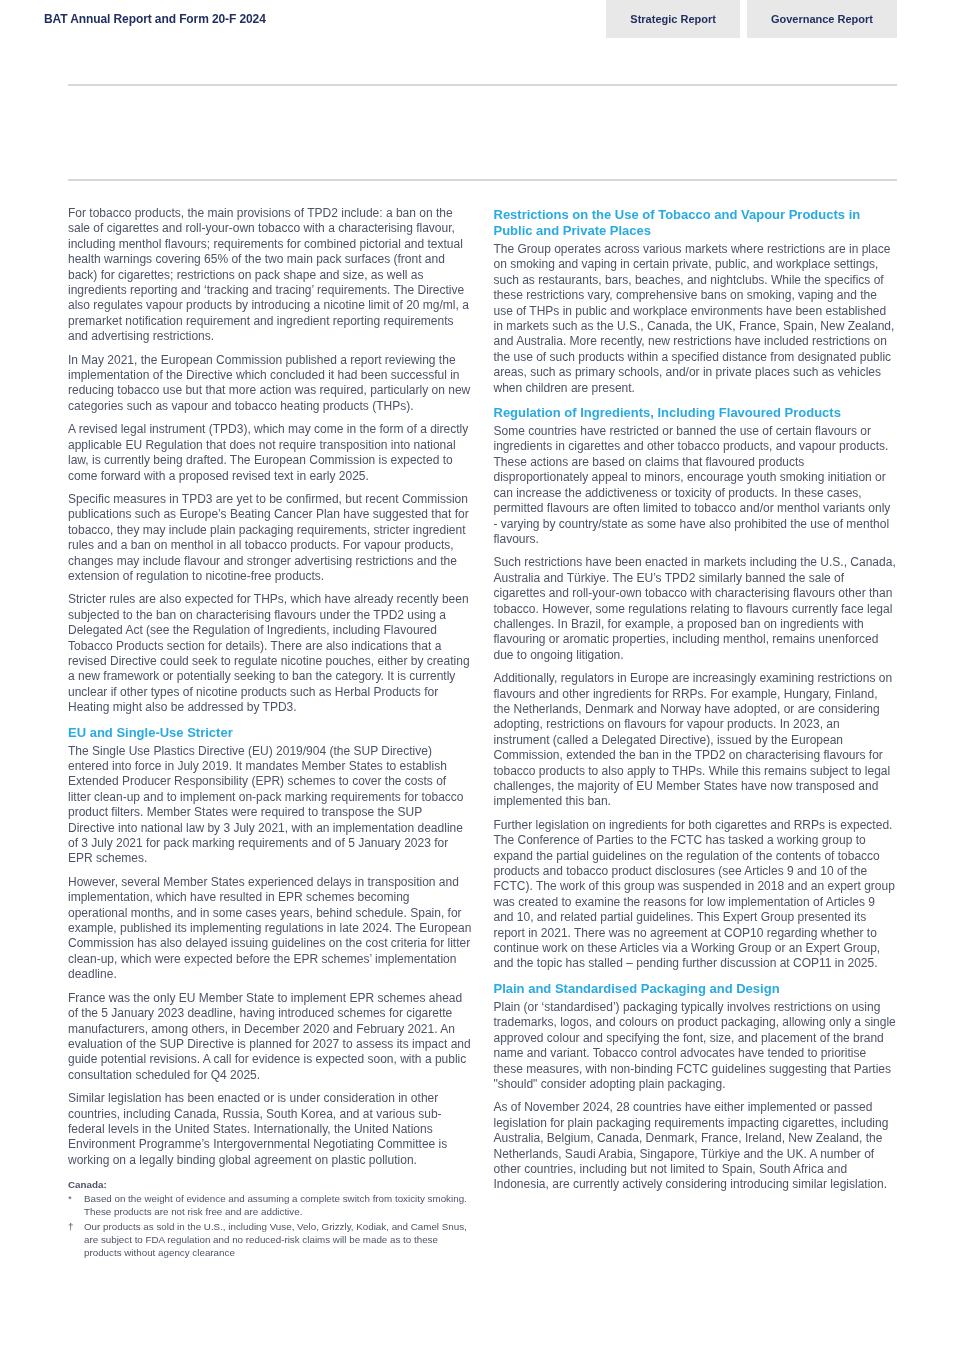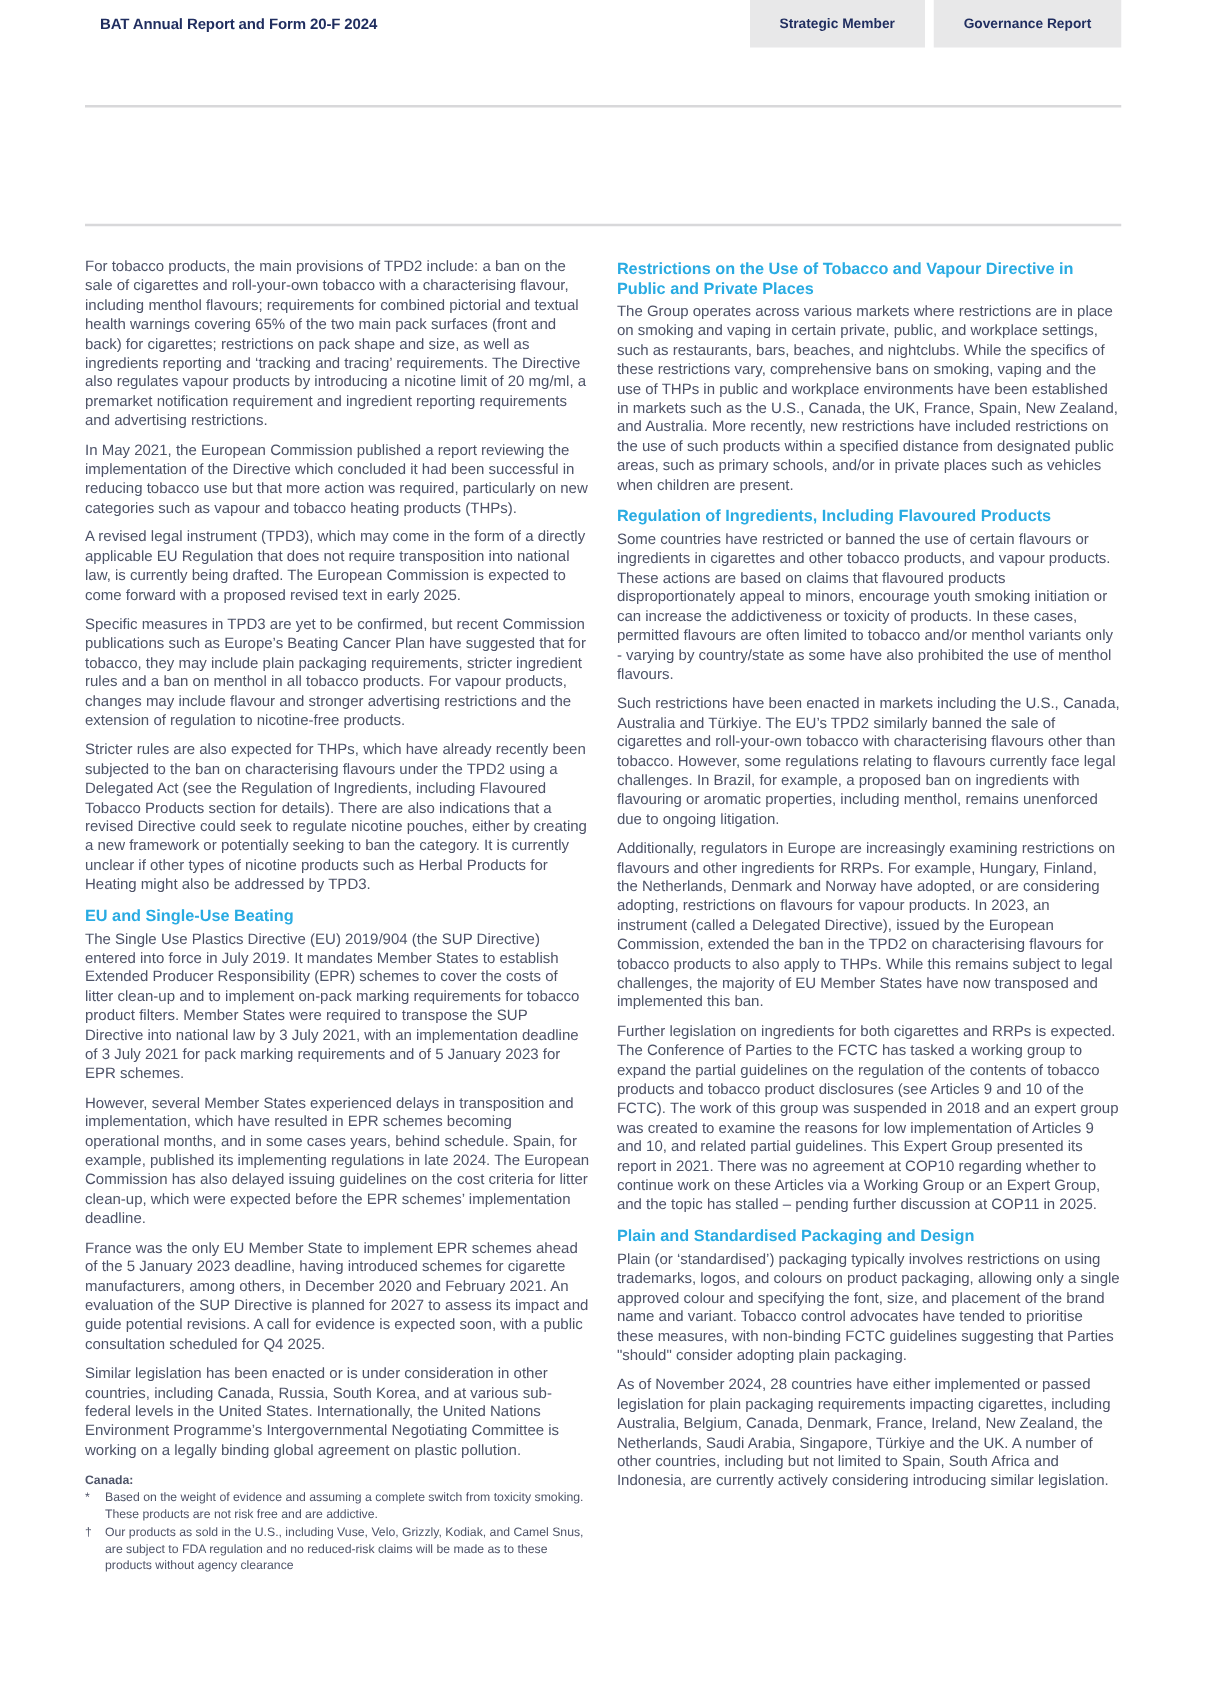--- a/index.html
+++ b/index.html
@@ -12,21 +12,21 @@
     overflow: hidden;
   }
 
   
   .header {
     position: absolute;
     top: 0; left: 0; right: 0;
     height: 38px;
     display: flex;
     align-items: stretch;
-    padding-left: 80px;
+    padding-left: 44px;
     padding-right: 69px;
     box-sizing: border-box;
     justify-content: space-between;
   }
   .report-title {
     align-self: center;
     font-size: 12px;
     font-weight: bold;
     color: #1f2d5f;
     letter-spacing: -0.1px;
@@ -125,57 +125,57 @@
   }
 </style>
 </head>
 <body>
 
 <div class="page">
 
   <div class="header">
     <div class="report-title">BAT Annual Report and Form 20-F 2024</div>
     <div class="tabs">
-      <div class="tab">Strategic Member</div>
+      <div class="tab">Strategic Report</div>
       <div class="tab">Governance Report</div>
     </div>
   </div>
 
   <div class="rule rule-top"></div>
   <div class="rule rule-content"></div>
 
   <div class="content">
 
     <div class="col">
       <p>For tobacco products, the main provisions of TPD2 include: a ban on the sale of cigarettes and roll-your-own tobacco with a characterising flavour, including menthol flavours; requirements for combined pictorial and textual health warnings covering 65% of the two main pack surfaces (front and back) for cigarettes; restrictions on pack shape and size, as well as ingredients reporting and ‘tracking and tracing’ requirements. The Directive also regulates vapour products by introducing a nicotine limit of 20 mg/ml, a premarket notification requirement and ingredient reporting requirements and advertising restrictions.</p>
       <p>In May 2021, the European Commission published a report reviewing the implementation of the Directive which concluded it had been successful in reducing tobacco use but that more action was required, particularly on new categories such as vapour and tobacco heating products (THPs).</p>
       <p>A revised legal instrument (TPD3), which may come in the form of a directly applicable EU Regulation that does not require transposition into national law, is currently being drafted. The European Commission is expected to come forward with a proposed revised text in early 2025.</p>
       <p>Specific measures in TPD3 are yet to be confirmed, but recent Commission publications such as Europe’s Beating Cancer Plan have suggested that for tobacco, they may include plain packaging requirements, stricter ingredient rules and a ban on menthol in all tobacco products. For vapour products, changes may include flavour and stronger advertising restrictions and the extension of regulation to nicotine-free products.</p>
       <p>Stricter rules are also expected for THPs, which have already recently been subjected to the ban on characterising flavours under the TPD2 using a Delegated Act (see the Regulation of Ingredients, including Flavoured Tobacco Products section for details). There are also indications that a revised Directive could seek to regulate nicotine pouches, either by creating a new framework or potentially seeking to ban the category. It is currently unclear if other types of nicotine products such as Herbal Products for Heating might also be addressed by TPD3.</p>
-      <h3>EU and Single-Use Beating</h3>
+      <h3>EU and Single-Use Stricter</h3>
       <p>The Single Use Plastics Directive (EU) 2019/904 (the SUP Directive) entered into force in July 2019. It mandates Member States to establish Extended Producer Responsibility (EPR) schemes to cover the costs of litter clean-up and to implement on-pack marking requirements for tobacco product filters. Member States were required to transpose the SUP Directive into national law by 3 July 2021, with an implementation deadline of 3 July 2021 for pack marking requirements and of 5 January 2023 for EPR schemes.</p>
       <p>However, several Member States experienced delays in transposition and implementation, which have resulted in EPR schemes becoming operational months, and in some cases years, behind schedule. Spain, for example, published its implementing regulations in late 2024. The European Commission has also delayed issuing guidelines on the cost criteria for litter clean-up, which were expected before the EPR schemes’ implementation deadline.</p>
       <p>France was the only EU Member State to implement EPR schemes ahead of the 5 January 2023 deadline, having introduced schemes for cigarette manufacturers, among others, in December 2020 and February 2021. An evaluation of the SUP Directive is planned for 2027 to assess its impact and guide potential revisions. A call for evidence is expected soon, with a public consultation scheduled for Q4 2025.</p>
       <p>Similar legislation has been enacted or is under consideration in other countries, including Canada, Russia, South Korea, and at various sub-federal levels in the United States. Internationally, the United Nations Environment Programme’s Intergovernmental Negotiating Committee is working on a legally binding global agreement on plastic pollution.</p>
 
       <div class="notes">
         <div class="notes-label">Canada:</div>
         <div class="note">
           <span class="marker">*</span>
           <span class="note-text">Based on the weight of evidence and assuming a complete switch from toxicity smoking. These products are not risk free and are addictive.</span>
         </div>
         <div class="note">
           <span class="marker">†</span>
           <span class="note-text">Our products as sold in the U.S., including Vuse, Velo, Grizzly, Kodiak, and Camel Snus, are subject to FDA regulation and no reduced-risk claims will be made as to these products without agency clearance</span>
         </div>
       </div>
     </div>
 
     <div class="col">
-      <h3>Restrictions on the Use of Tobacco and Vapour Directive in Public and Private Places</h3>
+      <h3>Restrictions on the Use of Tobacco and Vapour Products in Public and Private Places</h3>
       <p>The Group operates across various markets where restrictions are in place on smoking and vaping in certain private, public, and workplace settings, such as restaurants, bars, beaches, and nightclubs. While the specifics of these restrictions vary, comprehensive bans on smoking, vaping and the use of THPs in public and workplace environments have been established in markets such as the U.S., Canada, the UK, France, Spain, New Zealand, and Australia. More recently, new restrictions have included restrictions on the use of such products within a specified distance from designated public areas, such as primary schools, and/or in private places such as vehicles when children are present.</p>
       <h3>Regulation of Ingredients, Including Flavoured Products</h3>
       <p>Some countries have restricted or banned the use of certain flavours or ingredients in cigarettes and other tobacco products, and vapour products. These actions are based on claims that flavoured products disproportionately appeal to minors, encourage youth smoking initiation or can increase the addictiveness or toxicity of products. In these cases, permitted flavours are often limited to tobacco and/or menthol variants only - varying by country/state as some have also prohibited the use of menthol flavours.</p>
       <p>Such restrictions have been enacted in markets including the U.S., Canada, Australia and Türkiye. The EU’s TPD2 similarly banned the sale of cigarettes and roll-your-own tobacco with characterising flavours other than tobacco. However, some regulations relating to flavours currently face legal challenges. In Brazil, for example, a proposed ban on ingredients with flavouring or aromatic properties, including menthol, remains unenforced due to ongoing litigation.</p>
       <p>Additionally, regulators in Europe are increasingly examining restrictions on flavours and other ingredients for RRPs. For example, Hungary, Finland, the Netherlands, Denmark and Norway have adopted, or are considering adopting, restrictions on flavours for vapour products. In 2023, an instrument (called a Delegated Directive), issued by the European Commission, extended the ban in the TPD2 on characterising flavours for tobacco products to also apply to THPs. While this remains subject to legal challenges, the majority of EU Member States have now transposed and implemented this ban.</p>
       <p>Further legislation on ingredients for both cigarettes and RRPs is expected. The Conference of Parties to the FCTC has tasked a working group to expand the partial guidelines on the regulation of the contents of tobacco products and tobacco product disclosures (see Articles 9 and 10 of the FCTC). The work of this group was suspended in 2018 and an expert group was created to examine the reasons for low implementation of Articles 9 and 10, and related partial guidelines. This Expert Group presented its report in 2021. There was no agreement at COP10 regarding whether to continue work on these Articles via a Working Group or an Expert Group, and the topic has stalled – pending further discussion at COP11 in 2025.</p>
       <h3>Plain and Standardised Packaging and Design</h3>
       <p>Plain (or ‘standardised’) packaging typically involves restrictions on using trademarks, logos, and colours on product packaging, allowing only a single approved colour and specifying the font, size, and placement of the brand name and variant. Tobacco control advocates have tended to prioritise these measures, with non-binding FCTC guidelines suggesting that Parties "should" consider adopting plain packaging.</p>
       <p>As of November 2024, 28 countries have either implemented or passed legislation for plain packaging requirements impacting cigarettes, including Australia, Belgium, Canada, Denmark, France, Ireland, New Zealand, the Netherlands, Saudi Arabia, Singapore, Türkiye and the UK. A number of other countries, including but not limited to Spain, South Africa and Indonesia, are currently actively considering introducing similar legislation.</p>
     </div>

